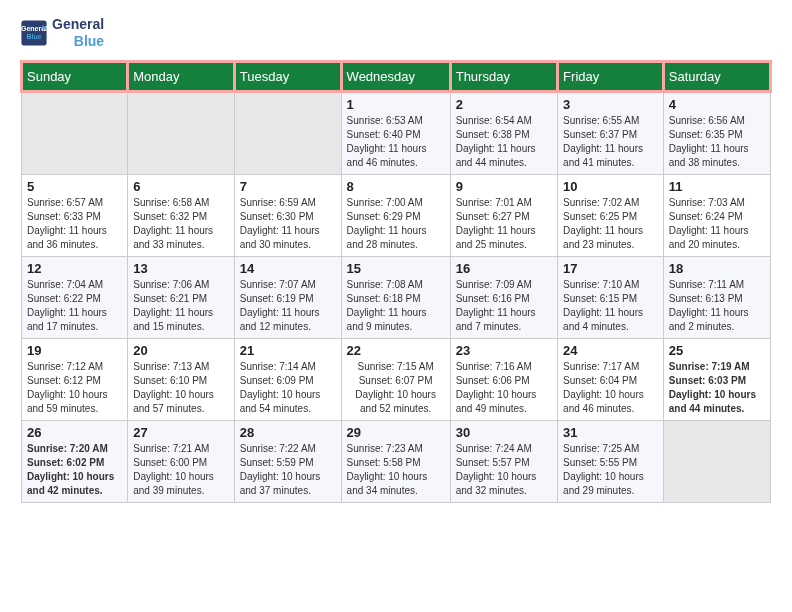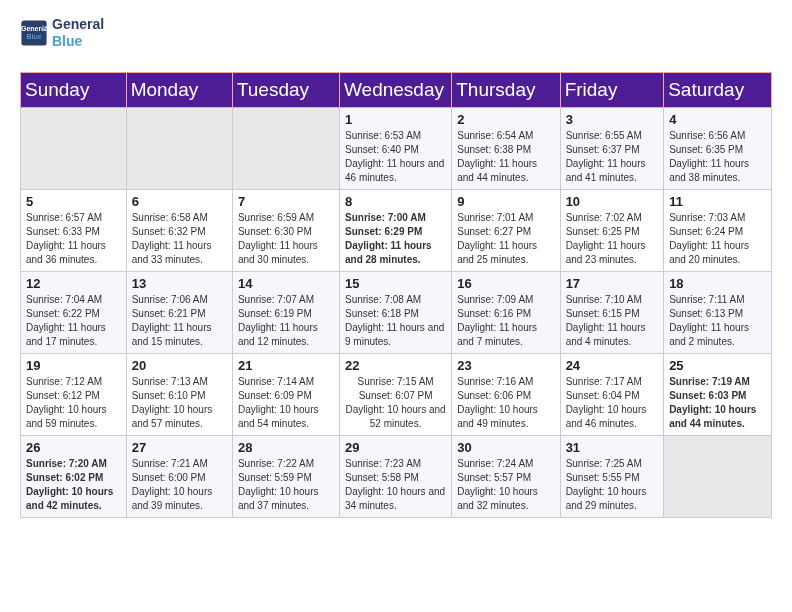--- a/index.html
+++ b/index.html
@@ -7,21 +7,22 @@
       font-family: Arial, sans-serif;
       background: #fff;
       width: 792px;
       min-height: 612px;
       padding: 16px 20px;
     }
     .header {
       display: flex;
       justify-content: space-between;
       align-items: flex-start;
-      margin-bottom: 22px;
+      margin-bottom: 10px;
+      text-align: right;
     }
     .logo {
       display: flex;
       align-items: center;
       gap: 4px;
     }
     .logo-text {
       font-size: 14px;
       font-weight: bold;
       color: #2c3e6b;
@@ -45,27 +46,27 @@
     .location-title {
       font-size: 15px;
       color: #444;
     }
     table {
       width: 100%;
       border-collapse: collapse;
       font-size: 11px;
     }
     thead th {
-      background: #4c1d95;
+      background: #15803d;
       color: #fff;
       padding: 6px 4px;
       text-align: left;
-      font-size: 19px;
+      font-size: 13px;
       font-weight: normal;
-      border: 1px solid #fca5a5;
+      border: 3px solid #fca5a5;
     }
     tbody td {
       border: 1px solid #ccc;
       vertical-align: top;
       padding: 4px 5px;
       width: 113px;
       min-height: 80px;
     }
     tbody tr:nth-child(odd) td {
       background: #f5f7fc;
@@ -165,21 +166,21 @@
 Daylight: 11 hours and 33 minutes.</div>
         </td>
         <td>
           <div class="day-number">7</div>
           <div class="day-info" style="white-space: pre-line;">Sunrise: 6:59 AM
 Sunset: 6:30 PM
 Daylight: 11 hours and 30 minutes.</div>
         </td>
         <td>
           <div class="day-number">8</div>
-          <div class="day-info" style="white-space: pre-line; font-weight: bold;">Sunrise: 7:00 AM
+          <div class="day-info" style="white-space: pre-line;">Sunrise: 7:00 AM
 Sunset: 6:29 PM
 Daylight: 11 hours and 28 minutes.</div>
         </td>
         <td>
           <div class="day-number">9</div>
           <div class="day-info" style="white-space: pre-line;">Sunrise: 7:01 AM
 Sunset: 6:27 PM
 Daylight: 11 hours and 25 minutes.</div>
         </td>
         <td>

